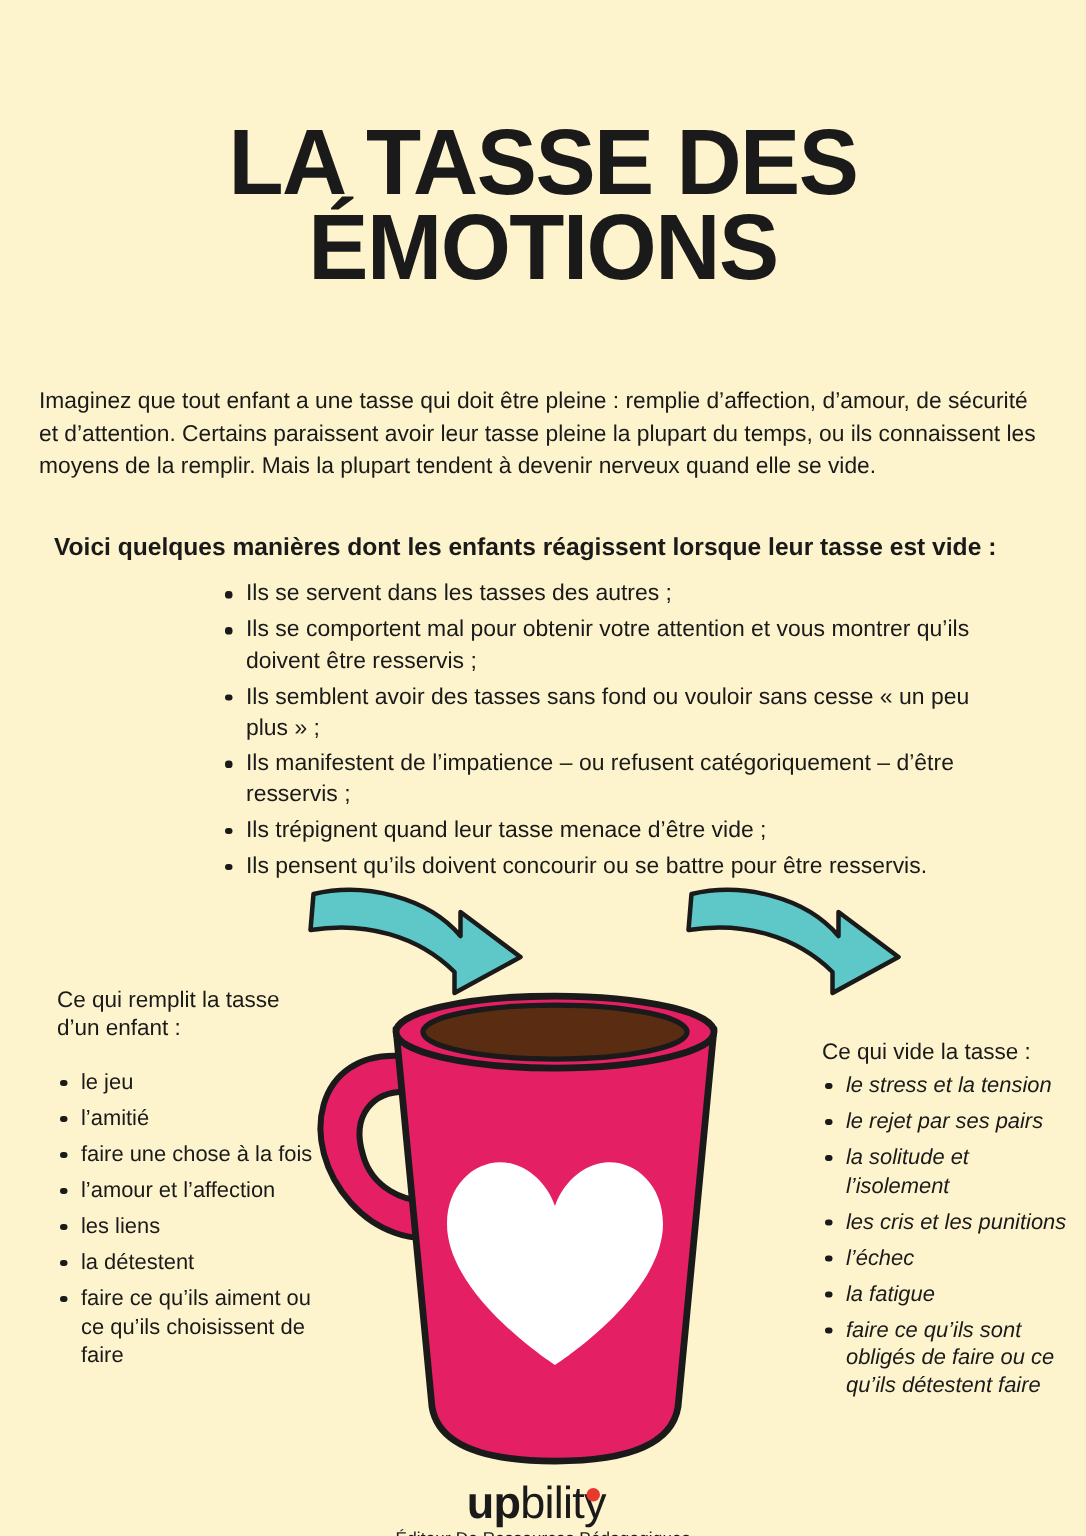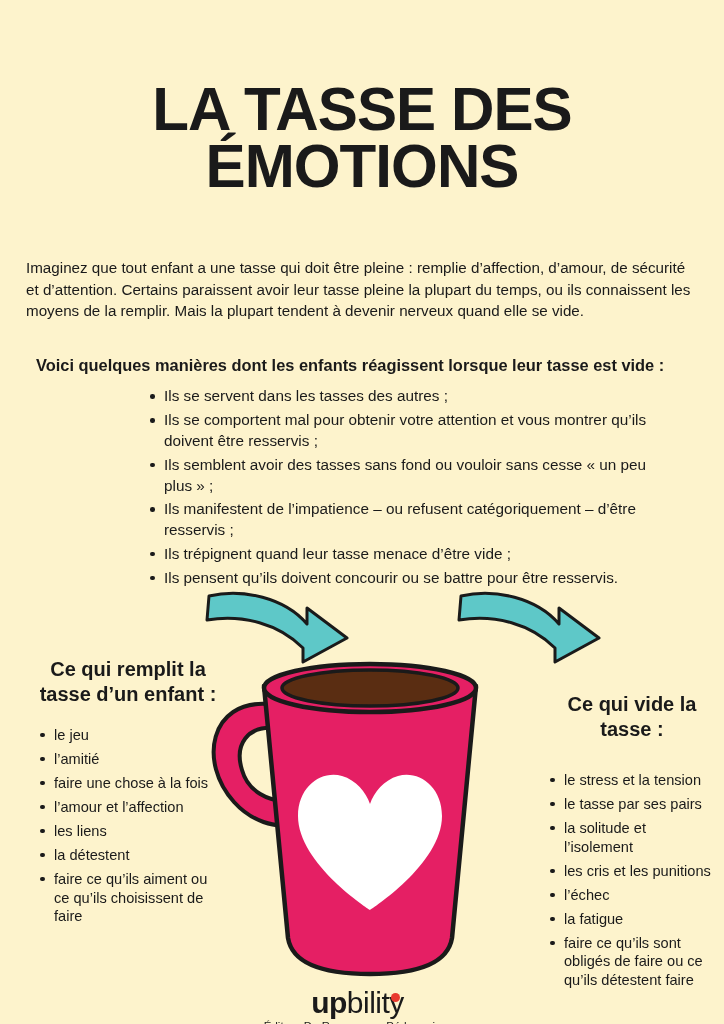--- a/index.html
+++ b/index.html
@@ -94,31 +94,30 @@
   .col {
     position: absolute;
     font-size: 14.6px;
     line-height: 1.3;
   }
   .col-left { left: 38px; top: 615px; width: 180px; }
   .col-right { left: 548px; top: 650px; width: 168px; }
 
   .col h3 {
     margin: 0 0 0 0;
-    font-size: 20px;
-    font-weight: bold;
+    font-size: 15px;
+    font-weight: normal;
     line-height: 1.28;
-    text-align: center;
   }
   .col ul {
     margin: 18px 0 0 0;
     padding: 0;
     list-style: none;
   }
-  .col-right ul { margin-top: 28px; }
+  .col-right ul { margin-top: 4px; font-style: italic; }
   .col ul li {
     position: relative;
     padding-left: 16px;
     margin-bottom: 5px;
   }
   .col ul li:before {
     content: "";
     position: absolute;
     left: 2px;
     top: 7px;
@@ -228,21 +227,21 @@
       <li>les liens</li>
       <li>la détestent</li>
       <li>faire ce qu’ils aiment ou ce qu’ils choisissent de faire</li>
     </ul>
   </div>
 
   <div class="col col-right">
     <h3>Ce qui vide la tasse :</h3>
     <ul>
       <li>le stress et la tension</li>
-      <li>le tasse par ses pairs</li>
+      <li>le rejet par ses pairs</li>
       <li>la solitude et l’isolement</li>
       <li>les cris et les punitions</li>
       <li>l’échec</li>
       <li>la fatigue</li>
       <li>faire ce qu’ils sont obligés de faire ou ce qu’ils détestent faire</li>
     </ul>
   </div>
 
   <div class="footer">
     <div class="logo">

